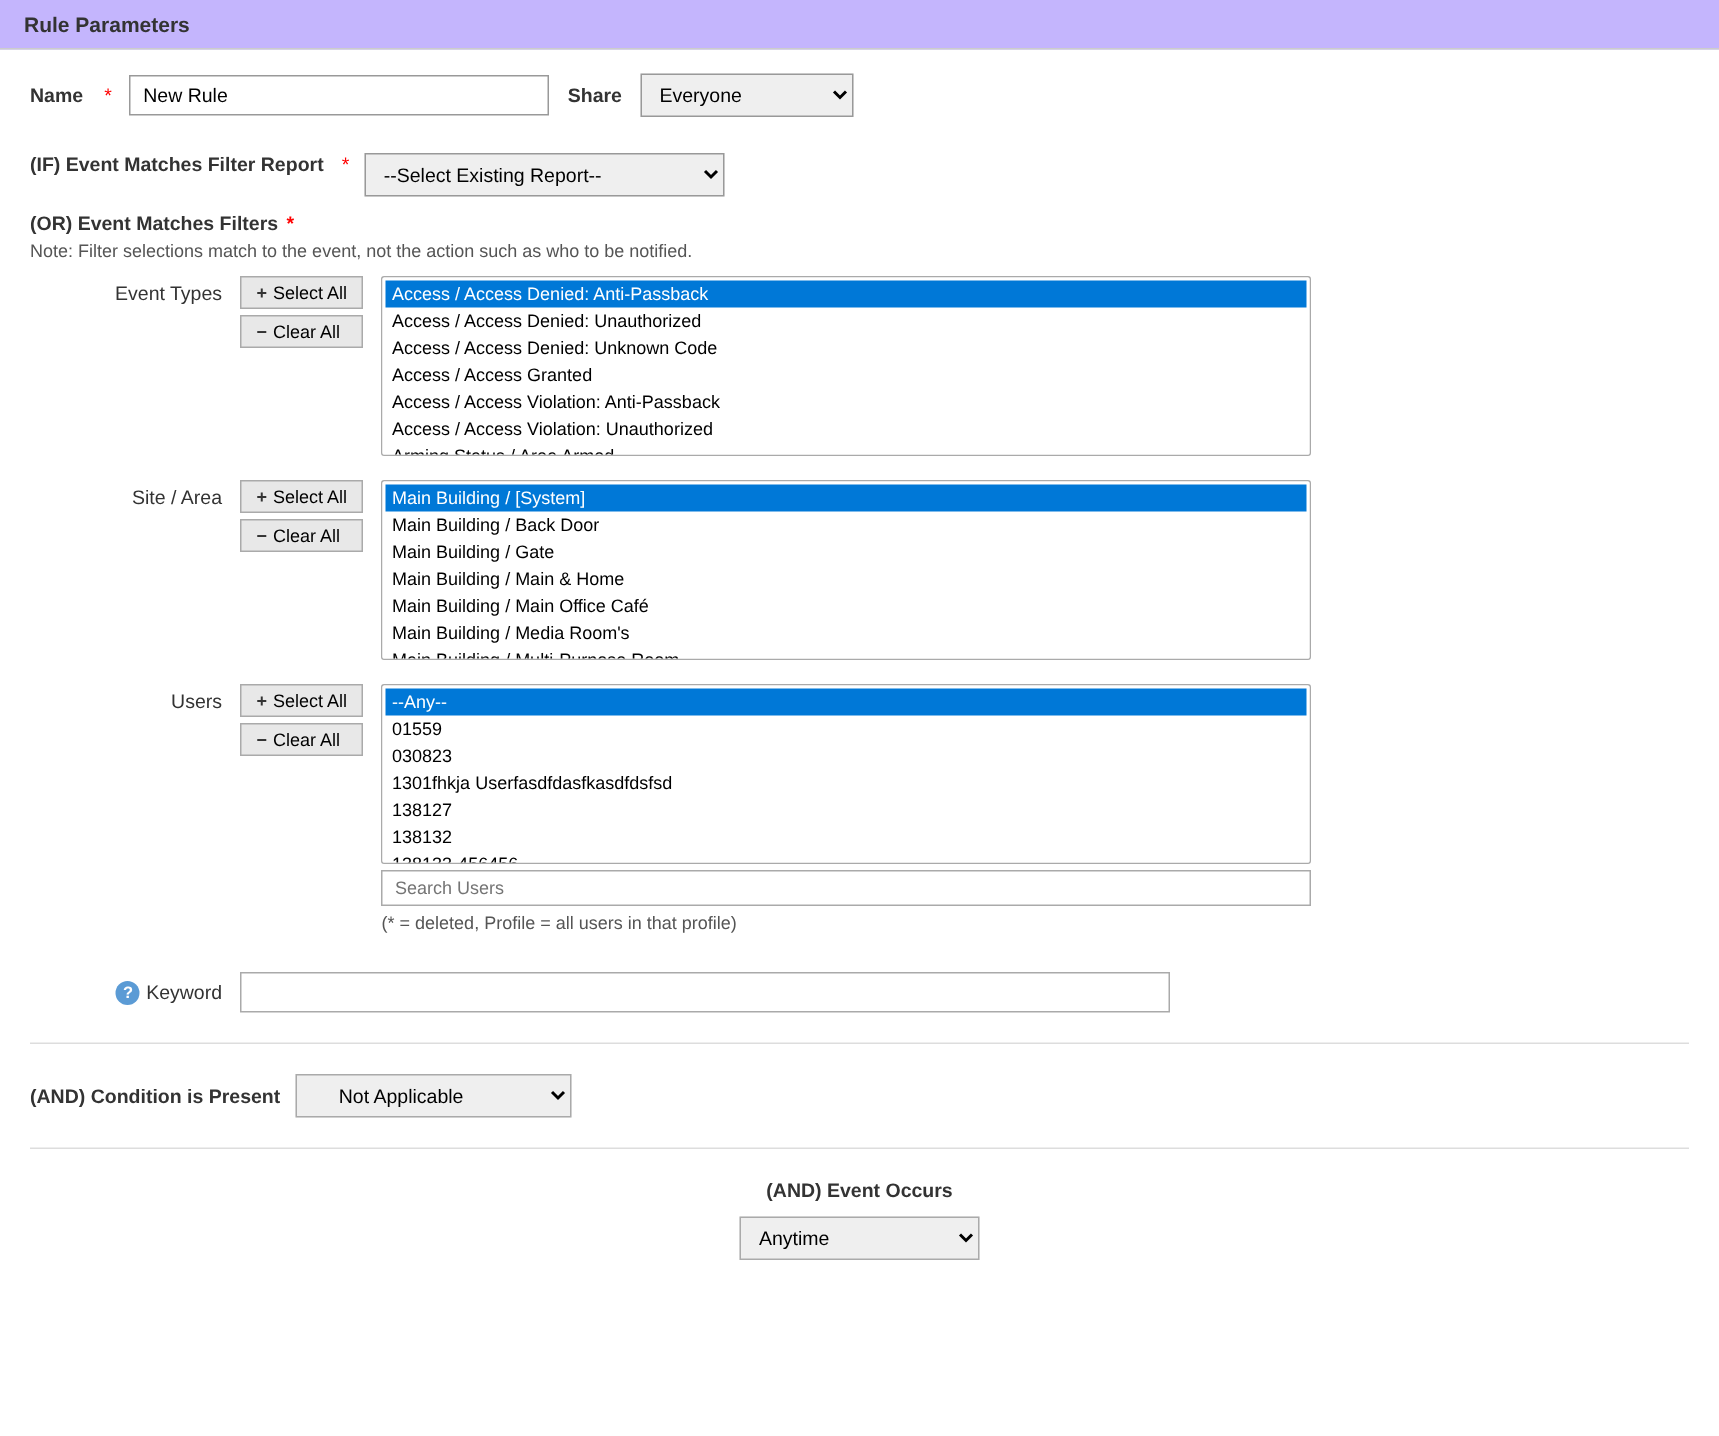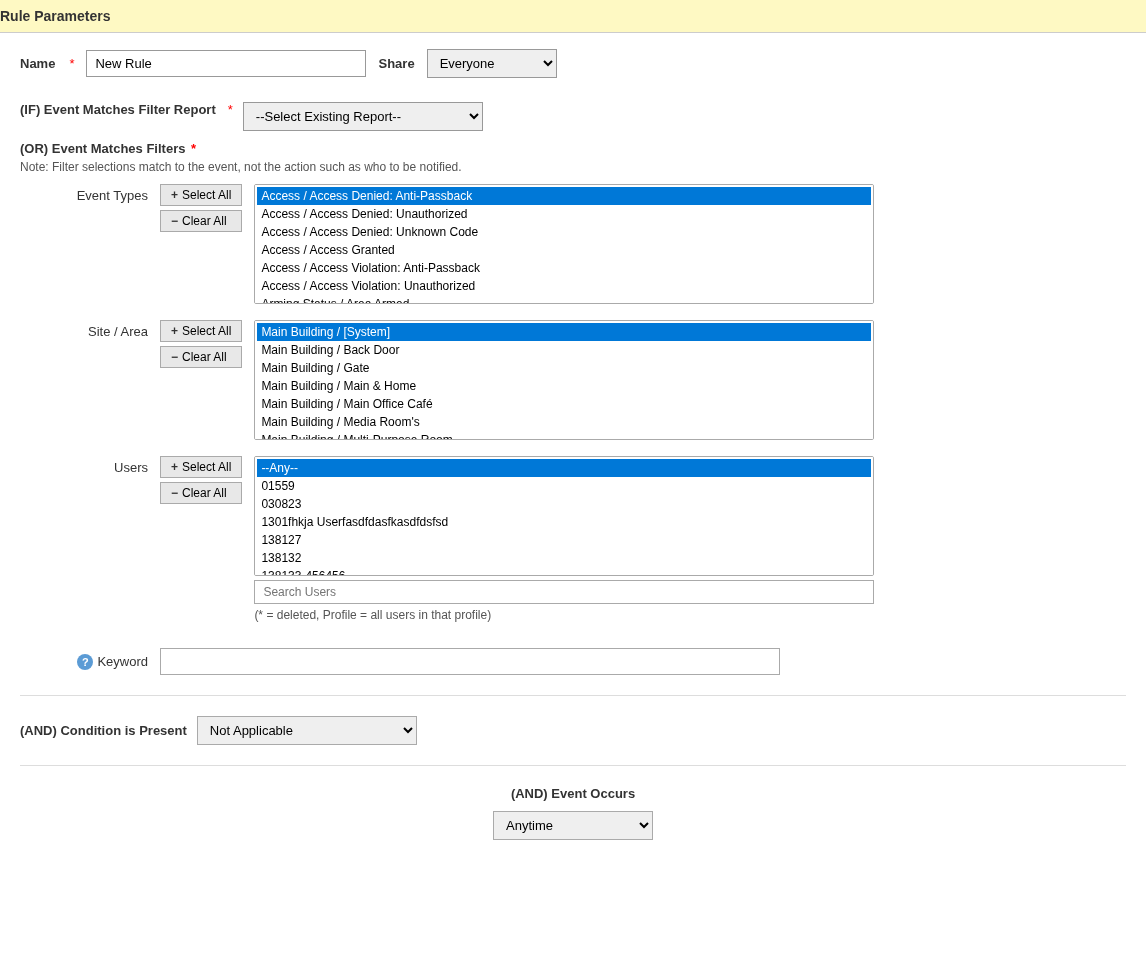--- a/index.html
+++ b/index.html
@@ -9,23 +9,23 @@
       background: #f0f0f0;
       color: #333;
     }
     .page-wrapper {
       background: #fff;
       max-width: 1146px;
       margin: 0 auto;
       min-height: 957px;
     }
     .section-header {
-      background: #fef9c3;
+      background: #c4b5fd;
       border-bottom: 1px solid #ccc;
-      padding: 8px 0;
+      padding: 8px 16px;
       font-weight: bold;
       font-size: 14px;
     }
     .content-area {
       padding: 16px 20px;
     }
     
     .name-share-row {
       display: flex;
       align-items: center;
@@ -43,21 +43,21 @@
     .name-share-row input[type="text"] {
       border: 1px solid #999;
       padding: 5px 8px;
       font-size: 13px;
       width: 280px;
     }
     .name-share-row select {
       border: 1px solid #999;
       padding: 5px 8px;
       font-size: 13px;
-      width: 130px;
+      width: 142px;
     }
     
     .if-row {
       display: flex;
       align-items: flex-start;
       gap: 10px;
       margin-bottom: 10px;
     }
     .if-row label {
       font-weight: bold;
@@ -183,23 +183,23 @@
       align-items: center;
       gap: 10px;
       margin-bottom: 16px;
     }
     .and-row label {
       font-weight: bold;
       font-size: 13px;
     }
     .and-row select {
       border: 1px solid #aaa;
-      padding: 5px 8px;
-      font-size: 13px;
-      width: 220px;
+      padding: 5px 24px;
+      font-size: 13px;
+      width: 184px;
     }
     
     .event-occurs-row {
       display: flex;
       align-items: center;
       gap: 10px;
       margin-bottom: 16px;
       flex-direction: column;
     }
     .event-occurs-row label {

